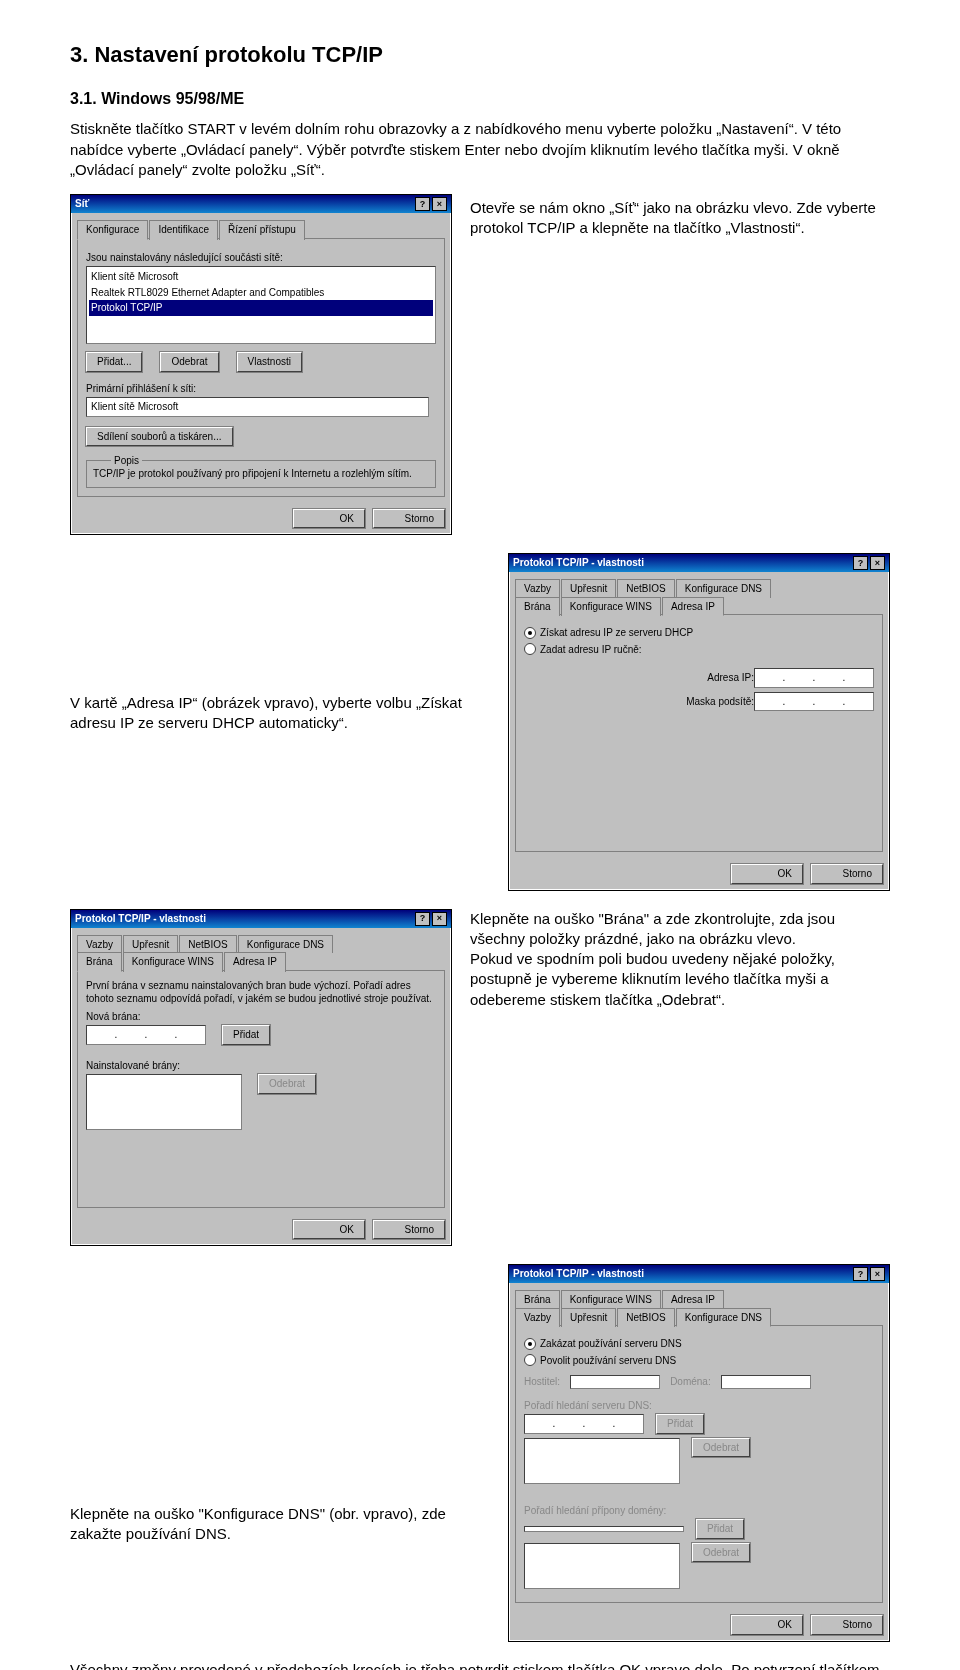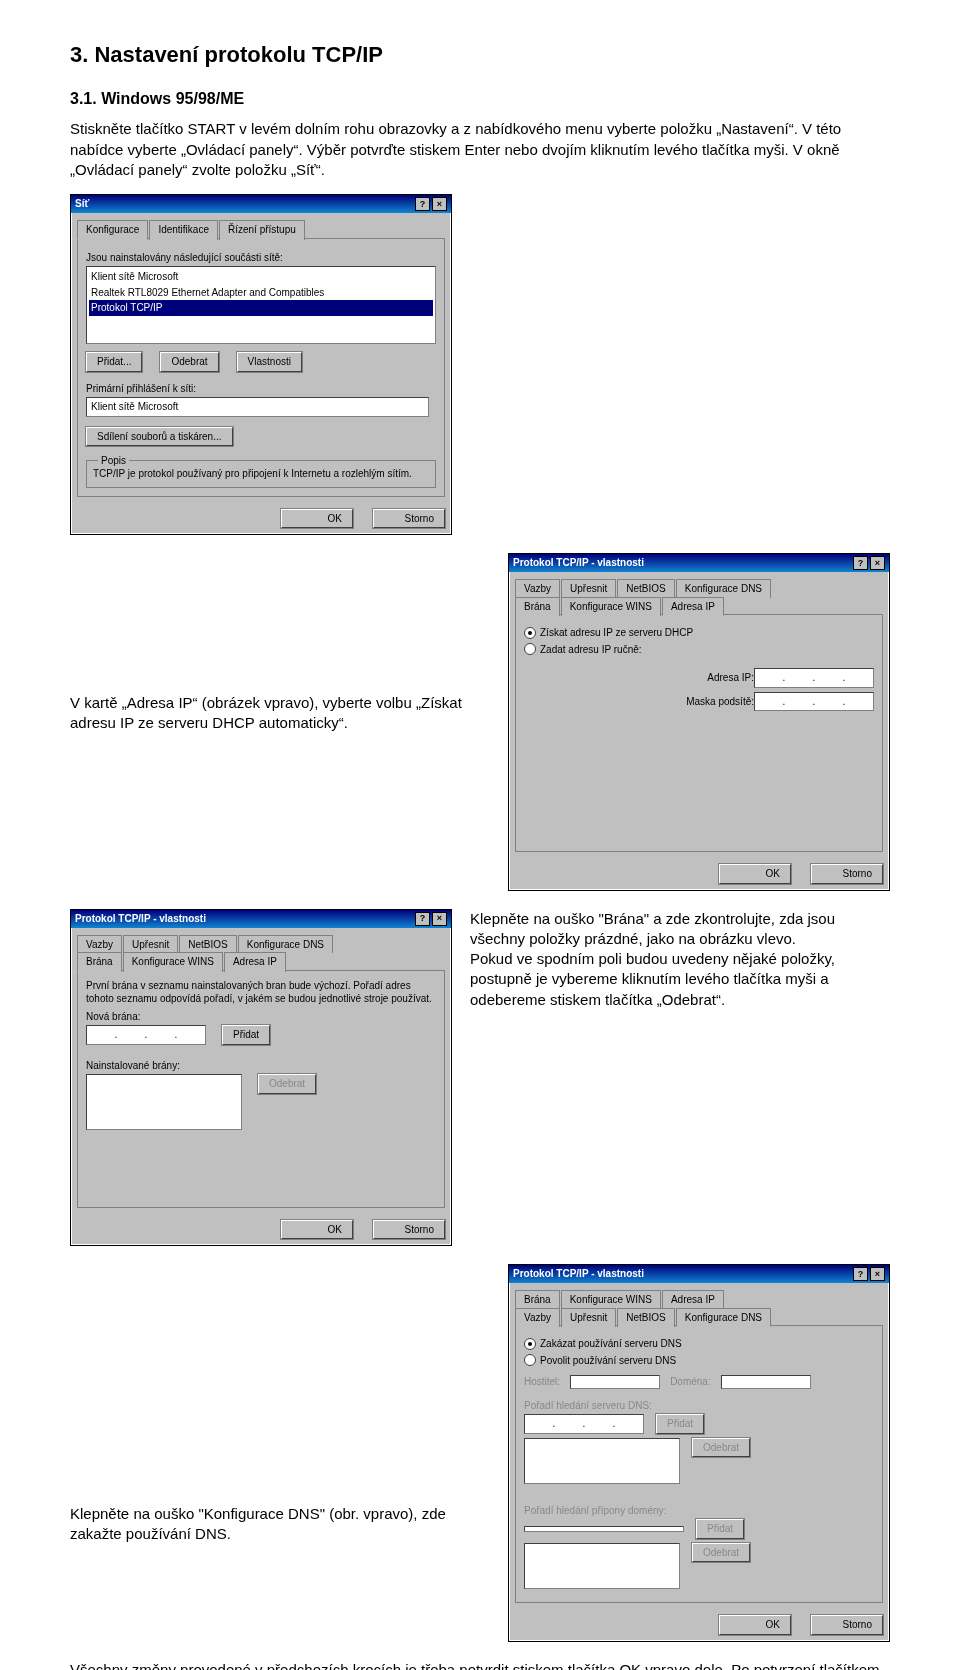--- a/index.html
+++ b/index.html
@@ -19,22 +19,22 @@
 .tab.active{background:#c0c0c0;border-bottom:1px solid #c0c0c0;z-index:2;font-weight:normal}
 .panel{border:1px solid #808080;background:#c0c0c0;padding:8px;font-size:10px}
 .wbtn{background:#c0c0c0;border:1px solid #fff;border-right-color:#404040;border-bottom-color:#404040;box-shadow:0 0 0 1px #808080;padding:2px 10px;font-size:10px;display:inline-block;text-align:right}
 .wbtn.dis{color:#888}
 .listbox{background:#fff;border:1px solid #808080;border-top-color:#404040;border-left-color:#404040;padding:2px;font-size:10px;min-height:40px}
 .listbox .item{padding:1px 2px}
 .listbox .item.sel{background:#00007b;color:#fff}
 .field{background:#fff;border:1px solid #808080;border-top-color:#404040;border-left-color:#404040;padding:2px 4px;font-size:10px;display:inline-block}
 .lbl{font-size:10px;display:block;margin:4px 0 2px}
 .group{border:1px solid #808080;padding:6px;margin-top:6px;position:relative}
-.group .gtitle{position:absolute;top:-7px;left:11px;background:#c0c0c0;padding:0 3px;font-size:10px}
-.btnrow{display:flex;justify-content:flex-end;gap:20px;padding:6px}
+.group .gtitle{position:absolute;top:-7px;left:24px;background:#c0c0c0;padding:0 3px;font-size:10px}
+.btnrow{display:flex;justify-content:flex-end;gap:8px;padding:6px}
 .radio{display:flex;align-items:center;gap:4px;font-size:10px;margin:3px 0}
 .radio .dot{width:10px;height:10px;border-radius:50%;border:1px solid #404040;background:#fff;display:inline-flex;align-items:center;justify-content:center}
 .radio .dot.on::after{content:"";width:4px;height:4px;border-radius:50%;background:#000}
 .ipbox{display:inline-flex;background:#fff;border:1px solid #808080;border-top-color:#404040;border-left-color:#404040;padding:2px 2px}
 .ipbox span{width:24px;text-align:center;font-size:10px}
 .ipbox .sep{width:6px;text-align:center}
 .label-row{display:flex;justify-content:flex-end;align-items:center;margin:4px 0}
 </style>
 </head>
 <body>
@@ -82,20 +82,21 @@
           <span class="gtitle">Popis</span>
           <span>TCP/IP je protokol používaný pro připojení k Internetu a rozlehlým sítím.</span>
         </div>
       </div>
     </div>
     <div class="btnrow">
       <span class="wbtn" style="min-width:50px">OK</span>
       <span class="wbtn" style="min-width:50px">Storno</span>
     </div>
   </div>
+  <div class="text" style="padding-top:4px">Otevře se nám okno „Síť“ jako na obrázku vlevo. Zde vyberte protokol TCP/IP a klepněte na tlačítko „Vlastnosti“.</div>
 </div>
 
 <div class="row">
   <div class="text" style="padding-top:140px">V kartě „Adresa IP“ (obrázek vpravo), vyberte  volbu „Získat adresu IP ze serveru DHCP automaticky“.</div>
   <div class="win" style="width:380px">
     <div class="titlebar">
       <span>Protokol TCP/IP - vlastnosti</span>
       <div class="tbtns">
         <span class="tb">?</span>
         <span class="tb">×</span>

